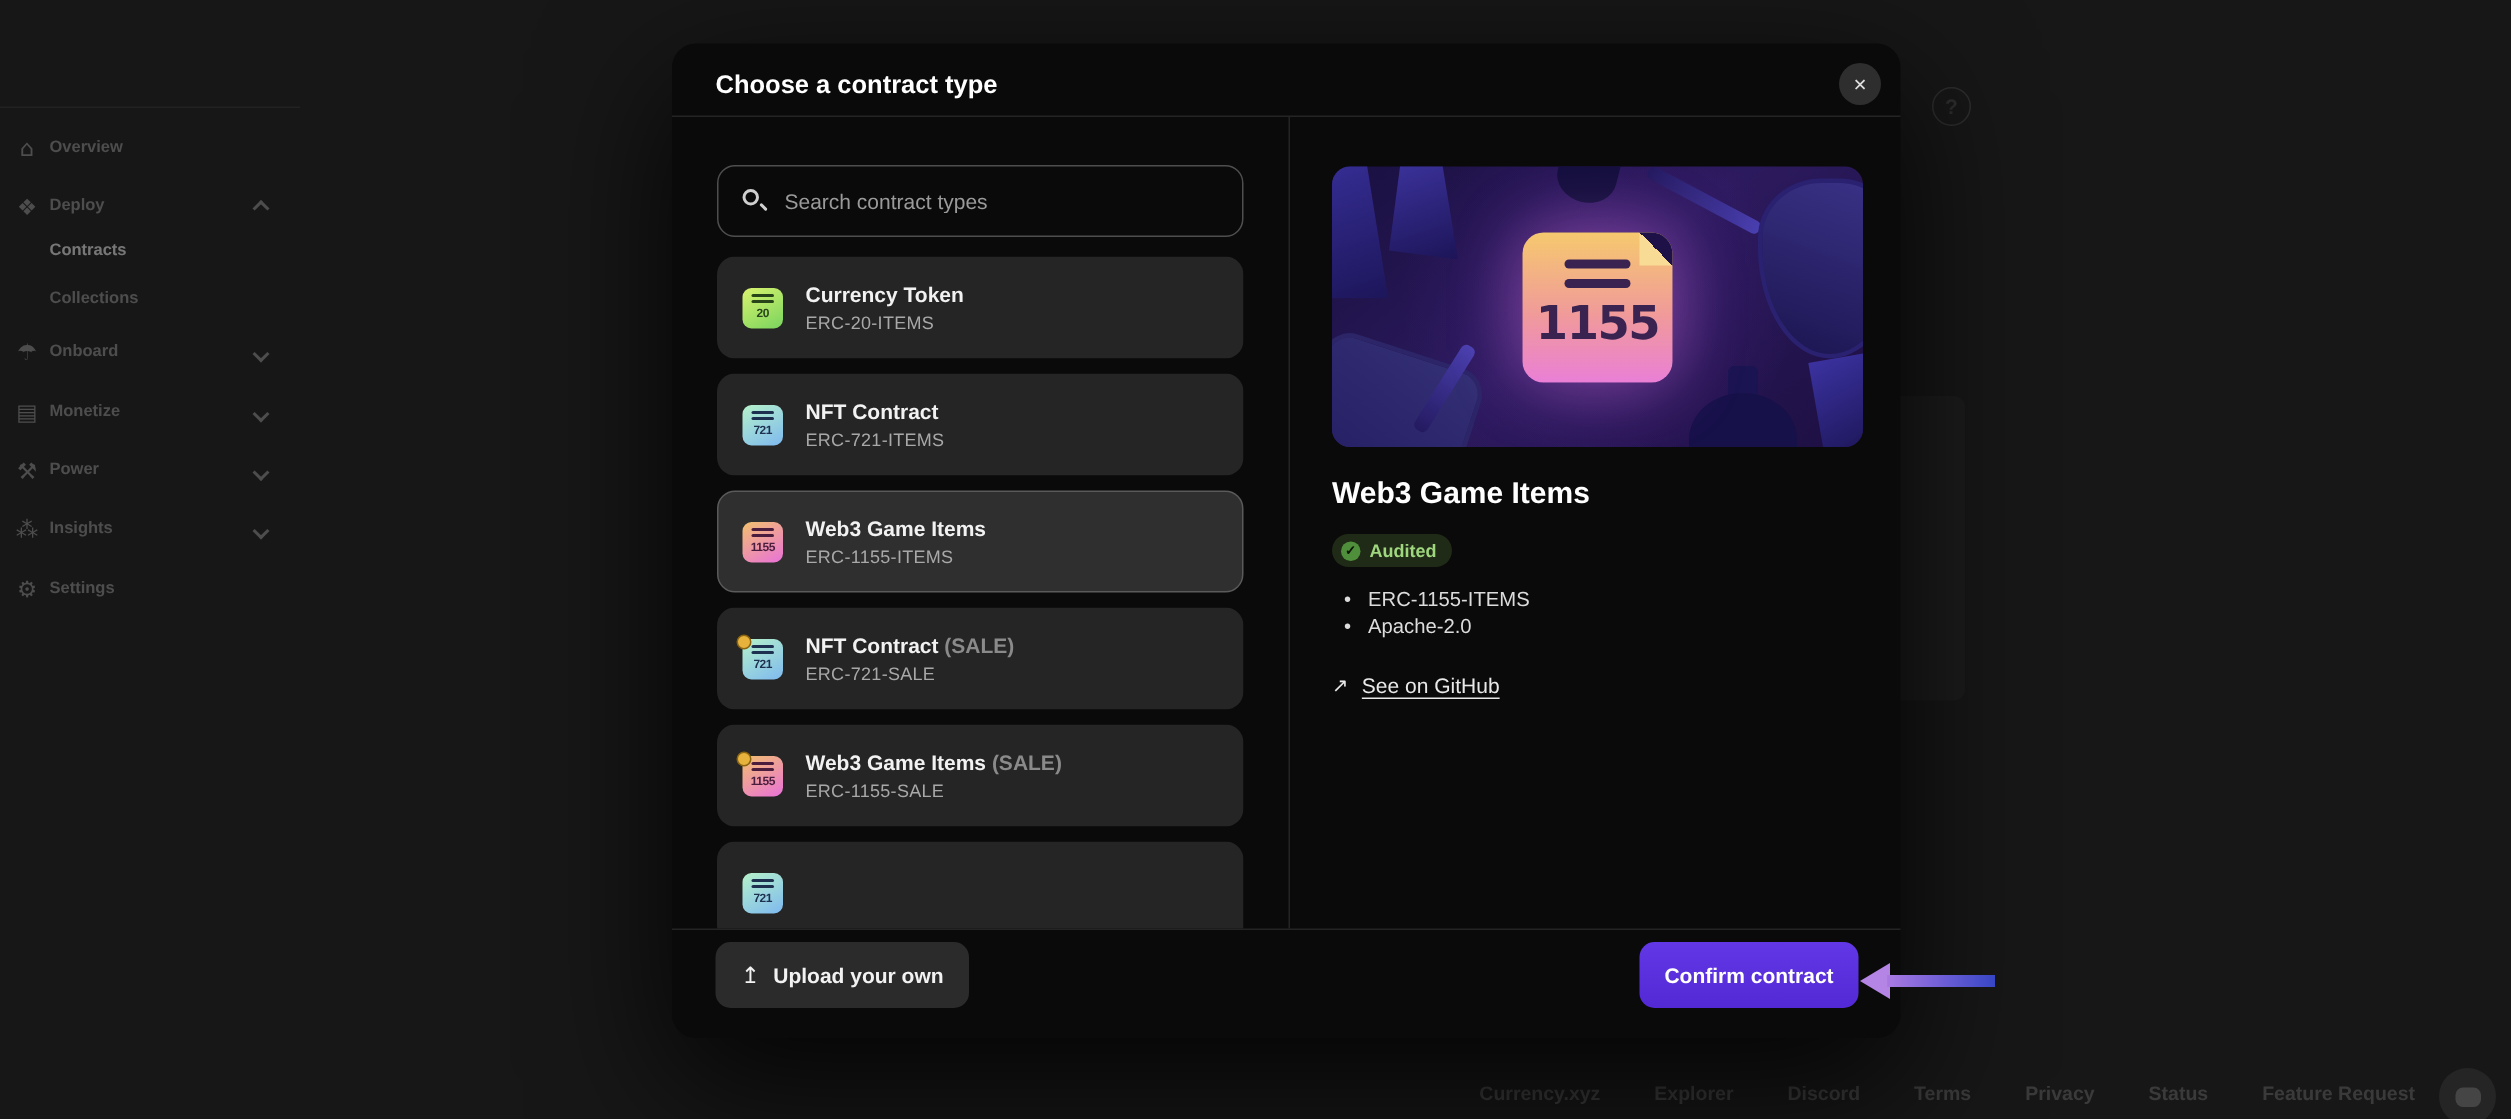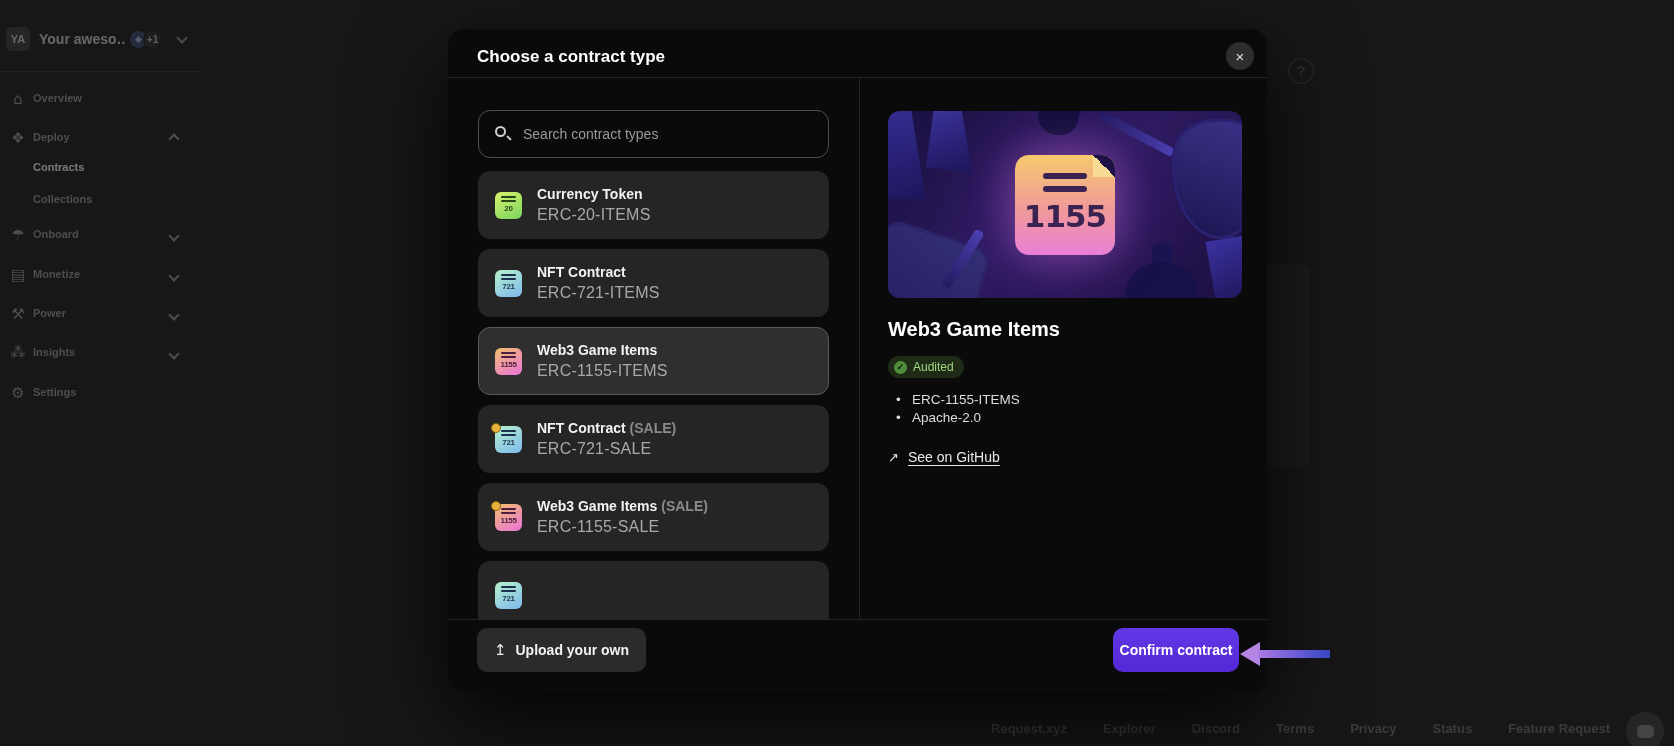--- a/index.html
+++ b/index.html
@@ -85,21 +85,21 @@
   .g20 .bar { background:#28451a; } .g20 .num { color:#28451a; }
   .g721 { background:linear-gradient(150deg,#b5f2c9 0%,#7fb9f0 100%); }
   .g721 .bar { background:#1d3050; } .g721 .num { color:#1d3050; }
   .g1155{ background:linear-gradient(150deg,#f2c06d 0%,#ea72d9 100%); }
   .g1155 .bar { background:#4a1d3e; } .g1155 .num { color:#4a1d3e; }
   .coin { position:absolute; left:-4px; top:-3px; width:10px; height:10px; border-radius:50%;
           background:#e7b33c; border:1.5px solid #8a6410; }
   .ctext { margin-left:15px; }
   .cname { font-size:14px; font-weight:700; color:#f2f2f2; }
   .cname .suffix { color:#8a8a8a; }
-  .ccode { font-size:16px; color:#a8a8a8; margin-top:4px; letter-spacing:0.2px; }
+  .ccode { font-size:12px; color:#a8a8a8; margin-top:4px; letter-spacing:0.2px; }
 
   
   .right-pane { position:absolute; left:412px; top:48px; width:407px; height:542px; padding:34px 26px 0 28px; }
   .hero { position:relative; width:354px; height:187px; border-radius:12px; overflow:hidden;
           background:linear-gradient(140deg,#191040 0%,#2c1a5e 48%,#1d0f42 100%); }
   .hero-glow { position:absolute; inset:0;
                background:radial-gradient(circle at 50% 48%, rgba(157,78,221,0.40) 0%, rgba(90,40,160,0.12) 42%, transparent 65%); }
   .deco { position:absolute; }
   .crystal-l { left:-12px; top:-8px; width:90px; height:96px; background:linear-gradient(160deg,#3d35a8,#171252);
                clip-path:polygon(0 0,38% 0,55% 100%,0 100%); opacity:.85; }
@@ -127,58 +127,51 @@
   .doc-num { font-size:31px; font-weight:800; color:#3a2350; letter-spacing:-1px; margin-top:6px;
              font-family:"DejaVu Sans", sans-serif; }
   .doc-ear { position:absolute; right:0; top:0; width:22px; height:22px;
              background:linear-gradient(225deg,#1d1147 0%,#1d1147 50%,#f8dc95 50%); border-radius:0 14px 0 0; }
 
   .d-title { margin-top:20px; font-size:20px; font-weight:700; color:#fff; }
   .badge { margin-top:15px; display:inline-flex; align-items:center; gap:6px; background:#202b17;
            border-radius:999px; padding:4px 10px 4px 6px; }
   .badge-check { width:13px; height:13px; border-radius:50%; background:#4f8f3c; color:#0c1506; font-size:9px;
                  display:flex; align-items:center; justify-content:center; font-weight:700; }
-  .badge-label { font-size:12px; font-weight:400; color:#9fd77f;text-align:right; }
+  .badge-label { font-size:12px; font-weight:700; color:#9fd77f;text-align:right; }
   .d-desc { margin-top:15px; font-size:14px; line-height:1.32; color:#e2e2e2; width:330px; }
   .d-bullets { margin-top:13px; list-style:none; }
   .d-bullets li { position:relative; padding-left:24px; font-size:13.5px; line-height:17.5px; color:#dcdcdc; }
   .d-bullets li::before { content:"•"; position:absolute; left:8px; color:#dcdcdc; }
   .gh-link { margin-top:23px; display:inline-flex; align-items:center; gap:9px; color:#e8e8e8; font-size:14px; cursor:pointer; }
   .gh-arrow { font-family:"DejaVu Sans", sans-serif; font-size:13px; color:#e8e8e8; }
   .gh-text { text-decoration:underline; text-underline-offset:3px; }
 
   
   .btn-upload { position:absolute; left:29px; top:599px; width:169px; height:44px; border-radius:10px;
                 background:#2b2b2b; border:none; color:#f2f2f2; font-size:14px; font-weight:700;
                 display:flex; align-items:center; justify-content:center; gap:9px; cursor:pointer;
                 font-family:"Liberation Sans", sans-serif; }
   .upload-glyph { font-family:"DejaVu Sans", sans-serif; font-size:15px; color:#f2f2f2; font-weight:400; }
-  .btn-confirm { position:absolute; right:28px; top:599px; width:126px; height:44px; border-radius:10px;
+  .btn-confirm { position:absolute; right:28px; top:599px; width:146px; height:44px; border-radius:10px;
                  background:linear-gradient(180deg,#6238e6 0%,#5329d6 100%); border:none; color:#fff;
                  font-size:14px; font-weight:700; cursor:pointer; font-family:"Liberation Sans", sans-serif; }
 
   
   .anno-arrow { position:absolute; left:1240px; top:641px; width:92px; height:26px; z-index:30; }
   .anno-head { position:absolute; left:0; top:1px; width:0; height:0;
                border-top:12px solid transparent; border-bottom:12px solid transparent; border-right:20px solid #b585e6; }
   .anno-shaft { position:absolute; left:18px; top:9px; width:72px; height:8px;
                 background:linear-gradient(90deg,#ab7ae2 0%,#6a5cd6 55%,#3746c4 100%); }
 </style>
 </head>
 <body>
 
 <div class="bg-page">
   <div class="sidebar">
-    <div class="ws-row">
-      <div class="ws-tile">YA</div>
-      <div class="ws-name">Your aweso…</div>
-      <div class="ws-av">◆</div>
-      <div class="ws-plus">+1</div>
-      <span class="chev down ws-chev"></span>
-    </div>
     <div class="sb-divider"></div>
 
     <div class="nav-item" style="top:89px">
       <span class="nav-ico">⌂</span>
       <span class="nav-label">Overview</span>
     </div>
     <div class="nav-item" style="top:128px">
       <span class="nav-ico">❖</span>
       <span class="nav-label">Deploy</span>
       <span class="chev up nav-chev"></span>
@@ -212,21 +205,21 @@
     <div class="nav-item" style="top:383px">
       <span class="nav-ico">⚙</span>
       <span class="nav-label">Settings</span>
     </div>
   </div>
 
   <div class="main-faint-panel"></div>
   <div class="help-circle">?</div>
 
   <div class="page-footer">
-    <a href="#">Request.xyz</a>
+    <a href="#">Currency.xyz</a>
     <a href="#">Explorer</a>
     <a href="#">Discord</a>
     <a href="#">Terms</a>
     <a href="#">Privacy</a>
     <a href="#">Status</a>
     <a href="#">Feature Request</a>
   </div>
   <div class="chat-fab">
     <div class="chat-glyph"></div>
   </div>

